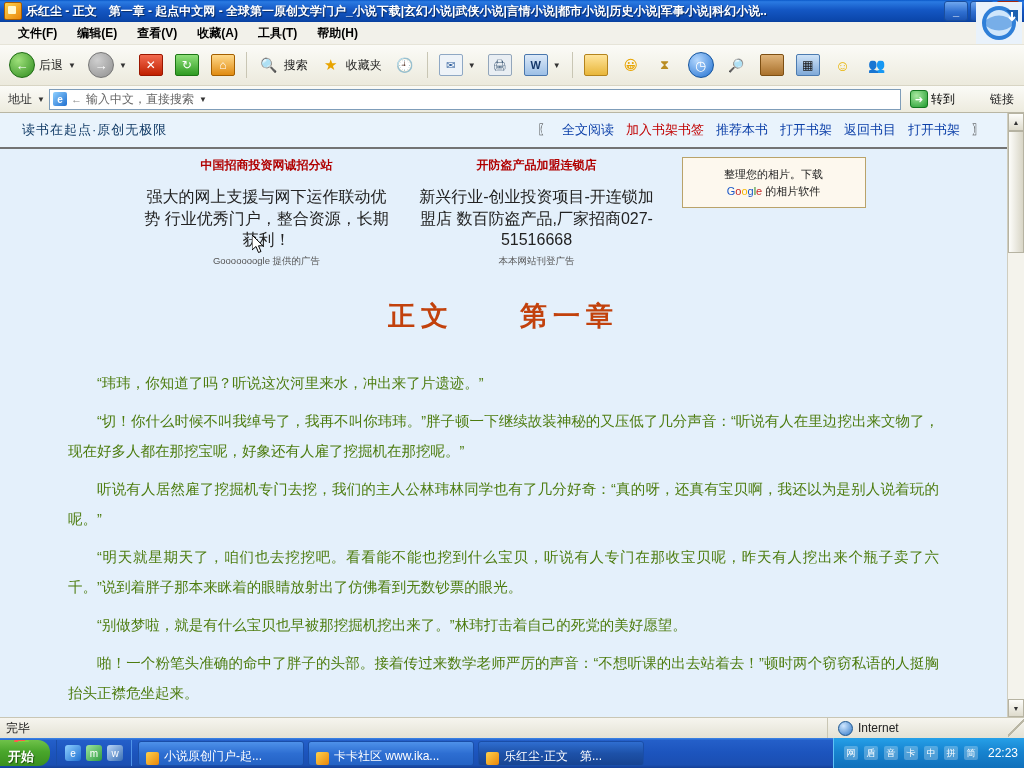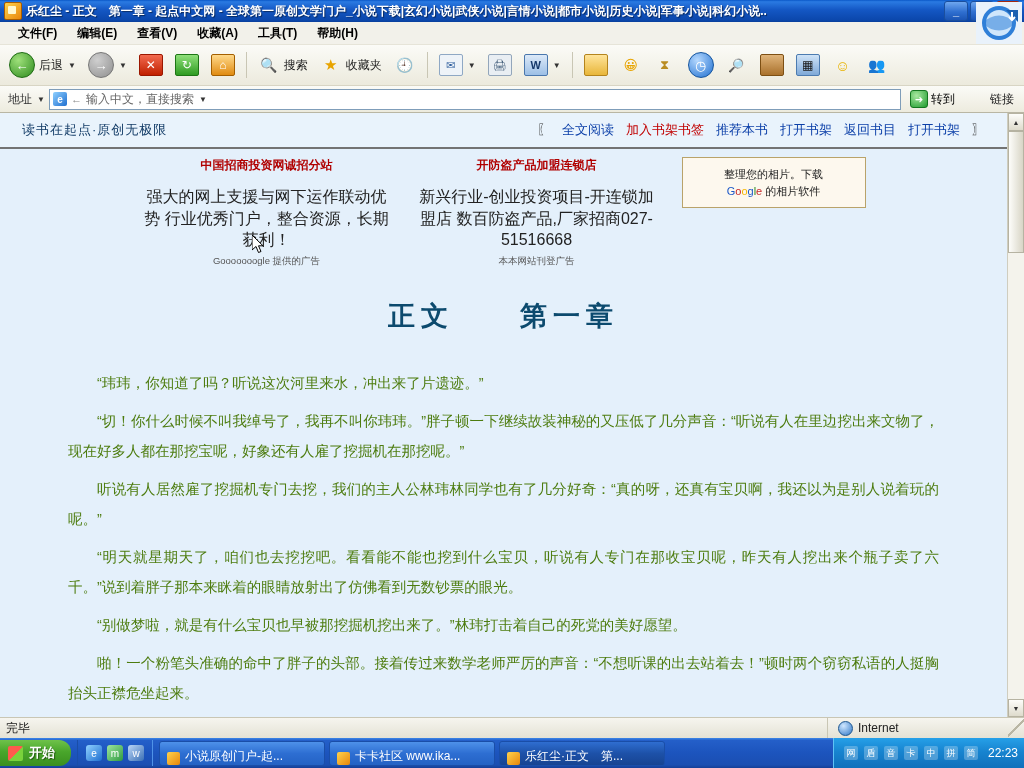--- a/index.html
+++ b/index.html
@@ -85,40 +85,40 @@
   .adfoot{color:#555;font-size:9.5px;margin-top:4px;}
   .adbox{width:170px;border:1px solid #b9a36a;background:#fdf8ee;padding:8px 6px;text-align:center;
     font-size:11px;color:#222;line-height:1.5;}
   .adbox .gword span:nth-child(1){color:#1a57c8;}
   .adbox .gword span:nth-child(2){color:#c62828;}
   .adbox .gword span:nth-child(3){color:#f5b400;}
   .adbox .gword span:nth-child(4){color:#1a57c8;}
   .adbox .gword span:nth-child(5){color:#2e8b1e;}
   .adbox .gword span:nth-child(6){color:#c62828;}
 
-  .chapter{text-align:center;color:#0c4a6e;font-size:27px;font-weight:bold;letter-spacing:6px;margin:26px 0 34px;}
+  .chapter{text-align:center;color:#c2410c;font-size:27px;font-weight:bold;letter-spacing:6px;margin:26px 0 34px;}
   .body-text{padding:0 68px 0 68px;color:#4d7c0f;font-size:14.5px;line-height:30px;text-align:justify;}
   .body-text p{margin:0 0 8px 0;text-indent:2em;}
 
   
   .statusbar{height:20px;background:linear-gradient(to bottom,#f6f5ef,#e4e2d5);border-top:1px solid #c9c6b4;
     display:flex;align-items:center;font-size:12px;color:#222;}
   .st-left{padding-left:6px;flex:0 0 auto;width:300px;}
   .st-mid{flex:1;}
   .st-zone{width:170px;border-left:1px solid #c9c6b4;height:100%;display:flex;align-items:center;gap:5px;padding-left:10px;}
   .globe{width:13px;height:13px;border-radius:50%;background:radial-gradient(circle at 35% 30%,#cfe7ff,#2f77c7);border:1px solid #1b558f;}
   .st-grip{width:16px;height:100%;background:linear-gradient(135deg,transparent 45%,#b9b6a4 45%,#b9b6a4 55%,transparent 55%);}
 
   
   .taskbar{height:30px;background:linear-gradient(to bottom,#3c87e8 0%,#245fc9 8%,#1c54bd 50%,#1b4fb2 90%,#153f96 100%);
     display:flex;align-items:center;}
   .start{height:26px;margin:2px 6px 2px 0;padding:0 16px 0 8px;display:flex;align-items:center;gap:6px;color:#fff;
     font-weight:bold;font-size:13px;border-radius:0 12px 12px 0;
     background:linear-gradient(to bottom,#6fc24a 0%,#49a62b 45%,#3a8f1f 100%);
-    text-shadow:1px 1px 1px rgba(0,0,0,.45);}
+    text-shadow:1px 1px 1px rgba(0,0,0,.45);flex-direction:column;}
   .start .flag{width:15px;height:15px;background:
       linear-gradient(to bottom right,#ff5a4d 0 50%,#7ad23c 50% 100%);border-radius:2px;}
   .qlaunch{display:flex;align-items:center;gap:5px;padding:0 8px;border-left:1px solid #1a4ea8;border-right:1px solid #4f93e8;height:26px;}
   .qli{width:16px;height:16px;border-radius:3px;display:flex;align-items:center;justify-content:center;font-size:10px;color:#fff;}
   .tasks{flex:1;display:flex;align-items:center;gap:4px;padding-left:6px;}
   .task{height:23px;min-width:150px;max-width:160px;display:flex;align-items:flex-end;gap:5px;padding:0 7px;color:#fff;font-size:12px;
     background:linear-gradient(to bottom,#4e91e9,#2d6ed2 50%,#2462c4);border:1px solid #1a4ea8;border-radius:3px;
     white-space:nowrap;overflow:hidden;}
   .task.active{background:linear-gradient(to bottom,#2f6ed0,#1d51a8 50%,#174492);}
   .task .ti{width:13px;height:13px;border-radius:2px;flex:0 0 auto;background:linear-gradient(135deg,#ffd24d,#e8860a);}

